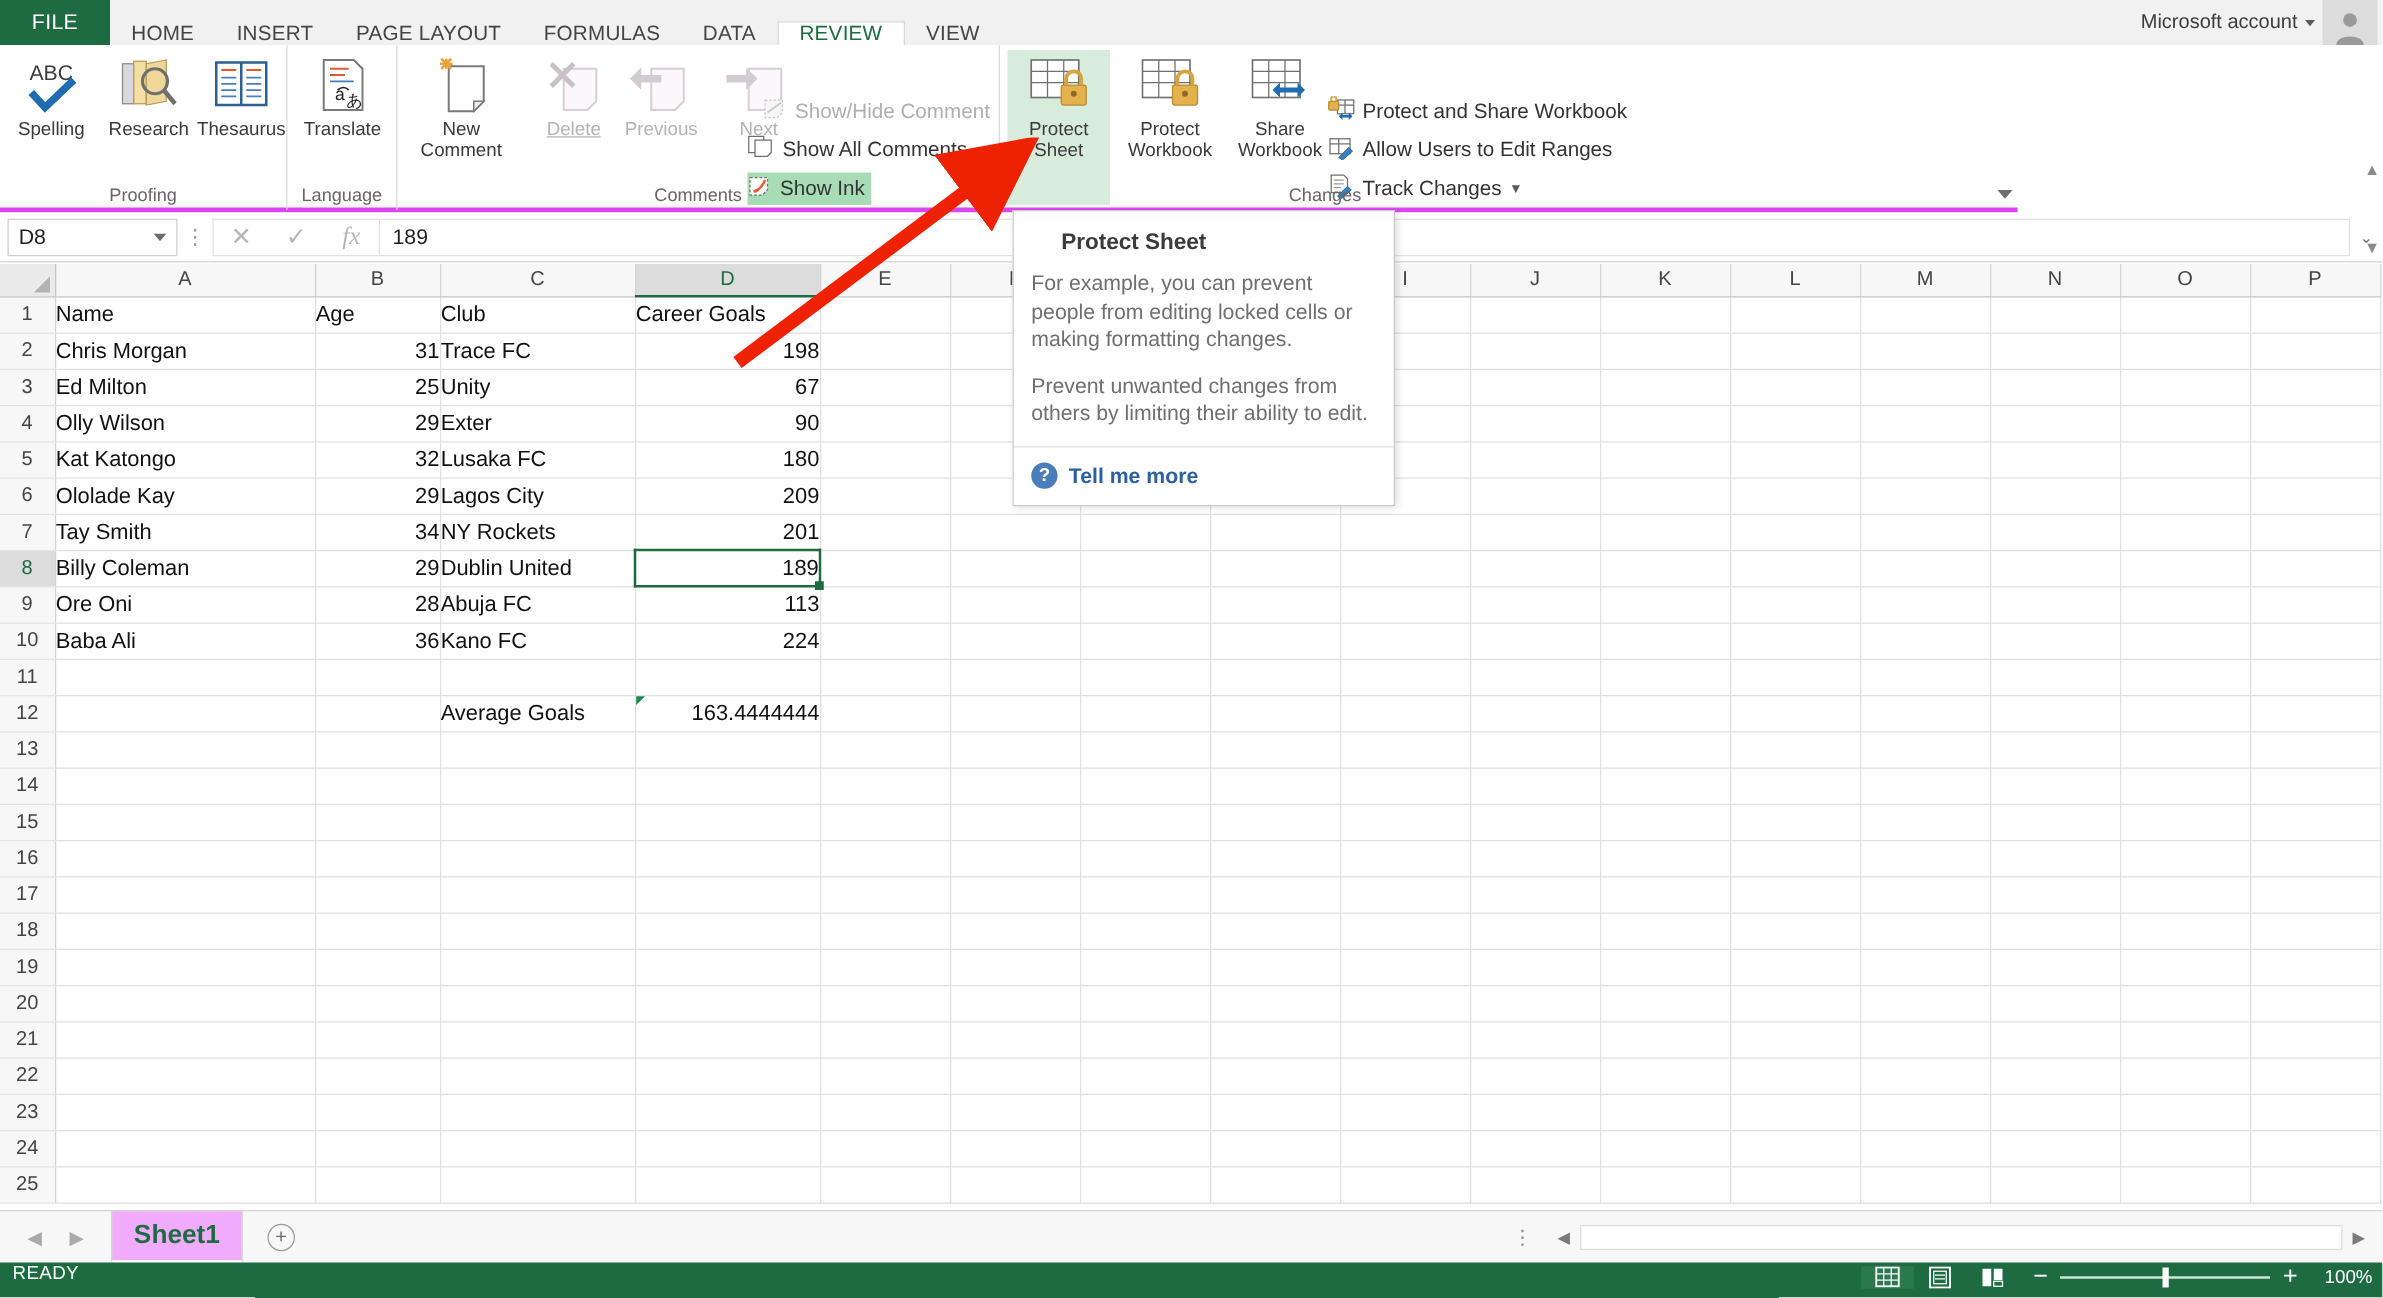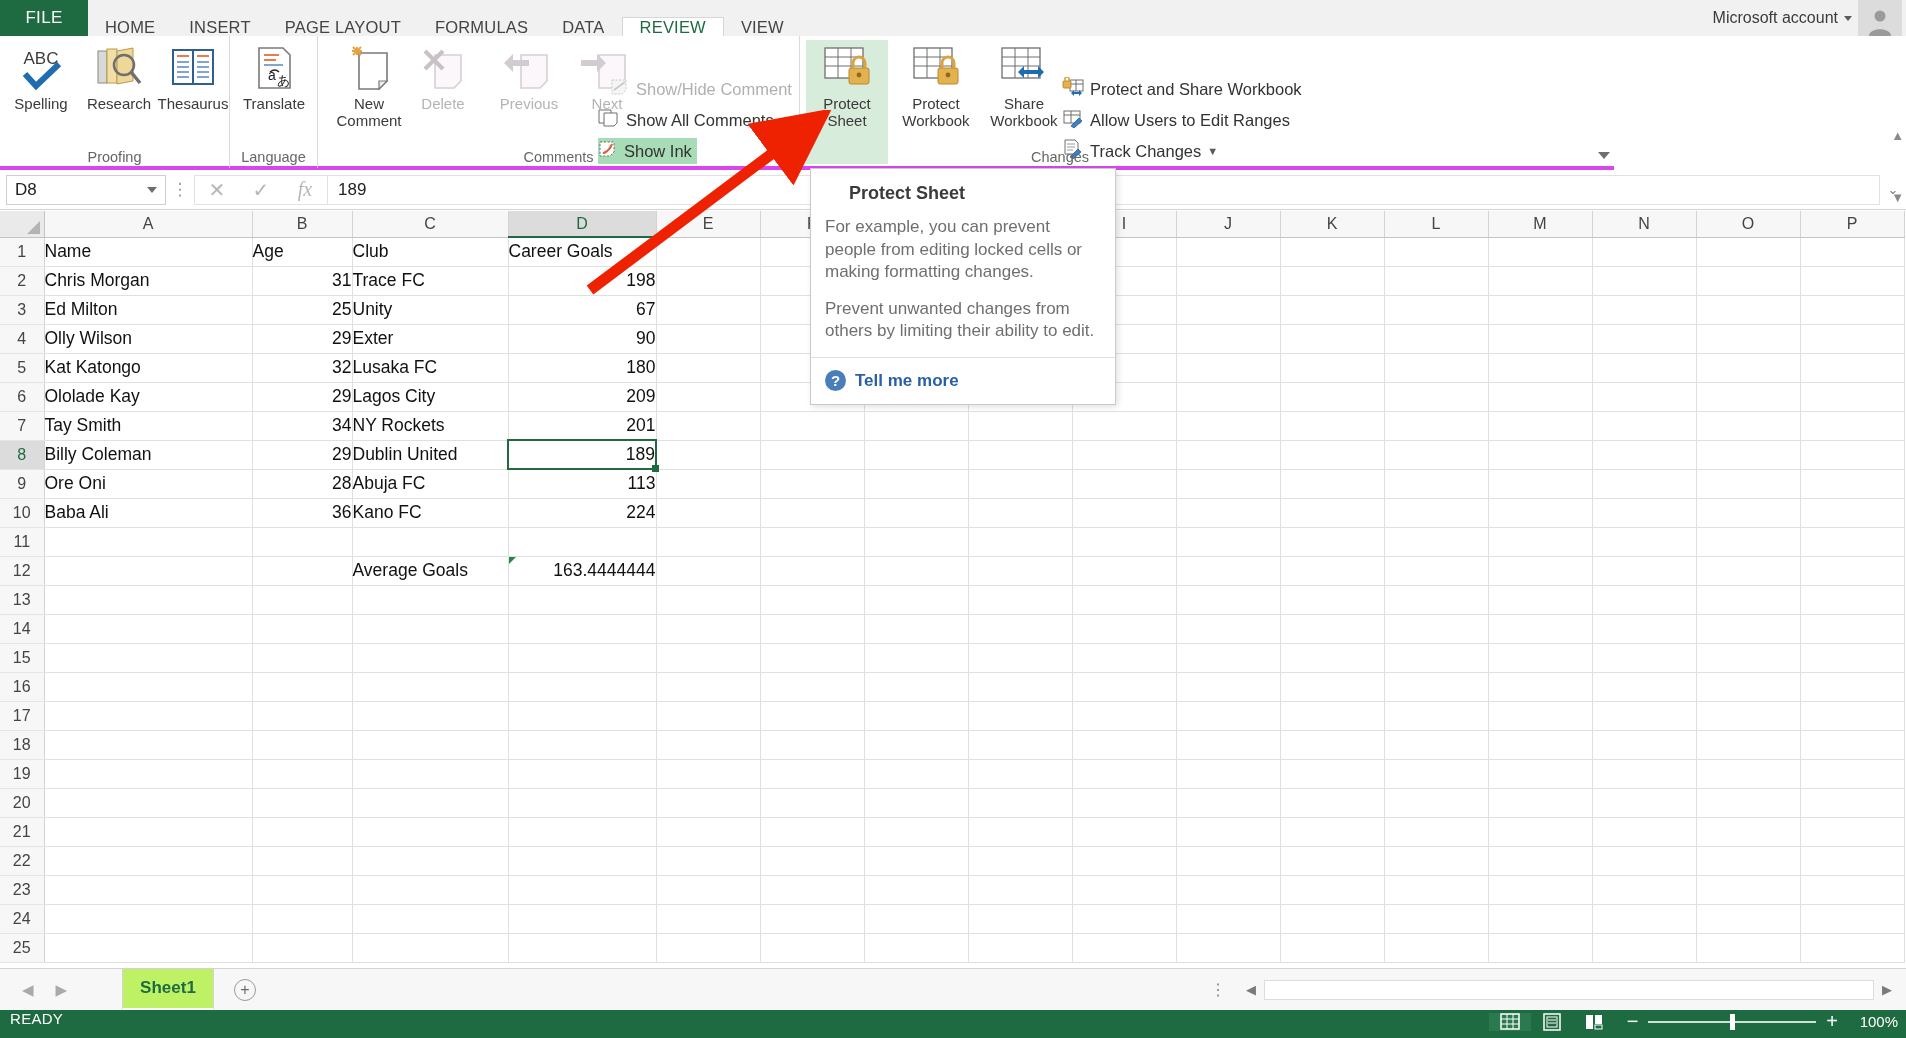--- a/index.html
+++ b/index.html
@@ -82,21 +82,21 @@
     border-right: 6px solid transparent; border-top: 7px solid #6f6f6f;
   }
 
   
   .fbar {
     position: absolute; left: 0; top: 170px; width: 1906px; height: 40px;
     background: #fff; display: flex; align-items: center;
     border-bottom: 1px solid #d4d4d4;
   }
   .namebox {
-    margin-left: 6px; width: 160px; height: 30px; border: 1px solid #cfcfcf;
+    margin-left: 6px; width: 136px; height: 30px; border: 1px solid #cfcfcf;
     background: #fff; display: flex; align-items: center; padding: 0 8px;
     font-size: 17px; color: #222;
   }
   .namebox .nb-caret {
     margin-left: auto; width: 0; height: 0;
     border-left: 5px solid transparent; border-right: 5px solid transparent;
     border-top: 6px solid #6d6d6d;
   }
   .dotsep { width: 28px; text-align: center; color: #9a9a9a; font-size: 17px; letter-spacing: 0; }
   .fb-icons {
@@ -188,24 +188,23 @@
 
   
   .sheetbar {
     position: absolute; left: 0; top: 968px; width: 1906px; height: 42px;
     background: #f7f7f7; border-top: 1px solid #d4d4d4;
     display: flex; align-items: center;
   }
   .nav-arrows { display: flex; gap: 22px; padding: 0 22px; color: #aaa; font-size: 15px; }
   .stab {
     height: 42px; padding: 0 17px; display: flex; align-items: center;
-    background: #bef264; font-size: 17px; font-weight: bold; color: #1e6b41;
+    background: #f0abfc; font-size: 21px; font-weight: bold; color: #1e6b41;
     border-left: 1px solid #d4d4d4; border-right: 1px solid #d4d4d4;
     border-bottom: 3px solid #fff;
-    margin-left: 33px;
   }
   .addsheet {
     margin-left: 20px; width: 22px; height: 22px; border-radius: 50%;
     border: 1px solid #9a9a9a; color: #6a6a6a; font-size: 16px;
     display: flex; align-items: center; justify-content: center;
   }
   .hsbar { margin-left: auto; display: flex; align-items: center; gap: 0; padding-right: 6px; }
   .hdots { color: #8a8a8a; font-size: 16px; padding: 0 12px; }
   .hs-btn { width: 26px; text-align: center; color: #7a7a7a; font-size: 13px; }
   .hs-track { width: 610px; height: 20px; background: #fff; border: 1px solid #dcdcdc; }
@@ -338,21 +337,21 @@
             <line x1="14" y1="4" x2="14" y2="12"></line>
                 <line x1="9" y1="8" x2="19" y2="8"></line>
             <line x1="10" y1="4" x2="18" y2="12"></line>
                 <line x1="18" y1="4" x2="10" y2="12"></line>
           </g>
         </svg>
       </div>
       <div>New</div>
       <div>Comment</div>
     </div>
-    <div class="bigbtn dis" style="left:84px;">
+    <div class="bigbtn dis" style="left:100px;text-decoration:underline;">
       <div class="ic">
         <svg width="52" height="50" viewBox="0 0 52 50">
           <path d="M18 12 H44 V38 L37 45 H18 Z" fill="#fbf7fa" stroke="#d8cfd6" stroke-width="1.6"></path>
           <g stroke="#c9c0c8" stroke-width="4">
                 <line x1="8" y1="8" x2="26" y2="26"></line>
                 <line x1="26" y1="8" x2="8" y2="26"></line>
               </g>
         </svg>
       </div>
       <div>Delete</div>

